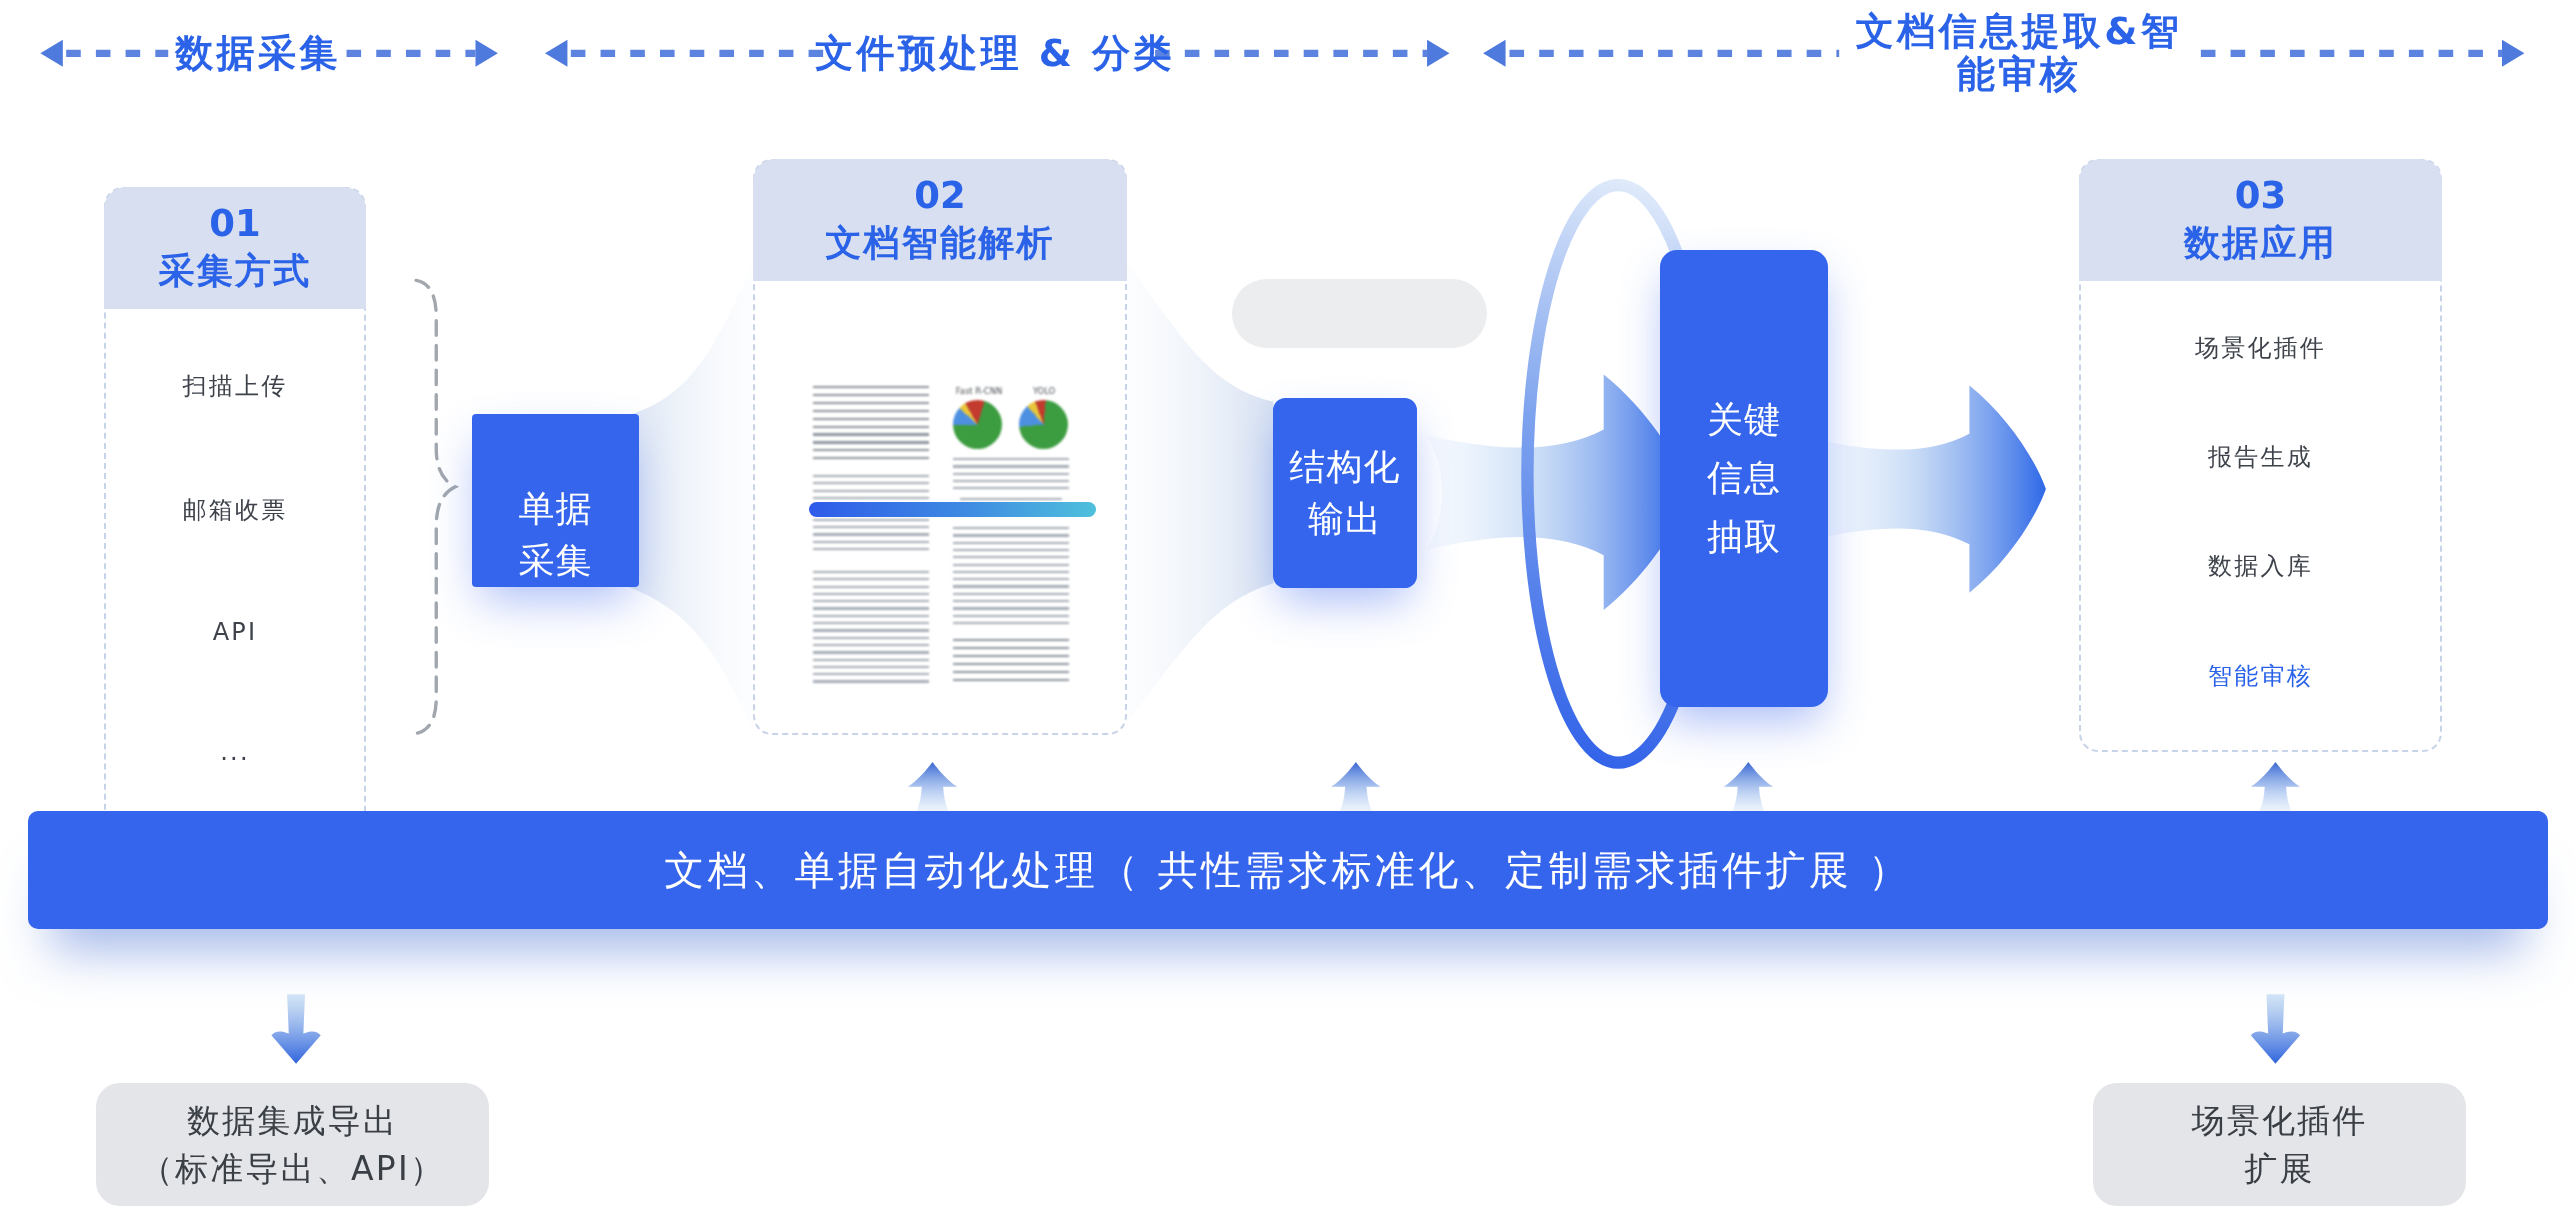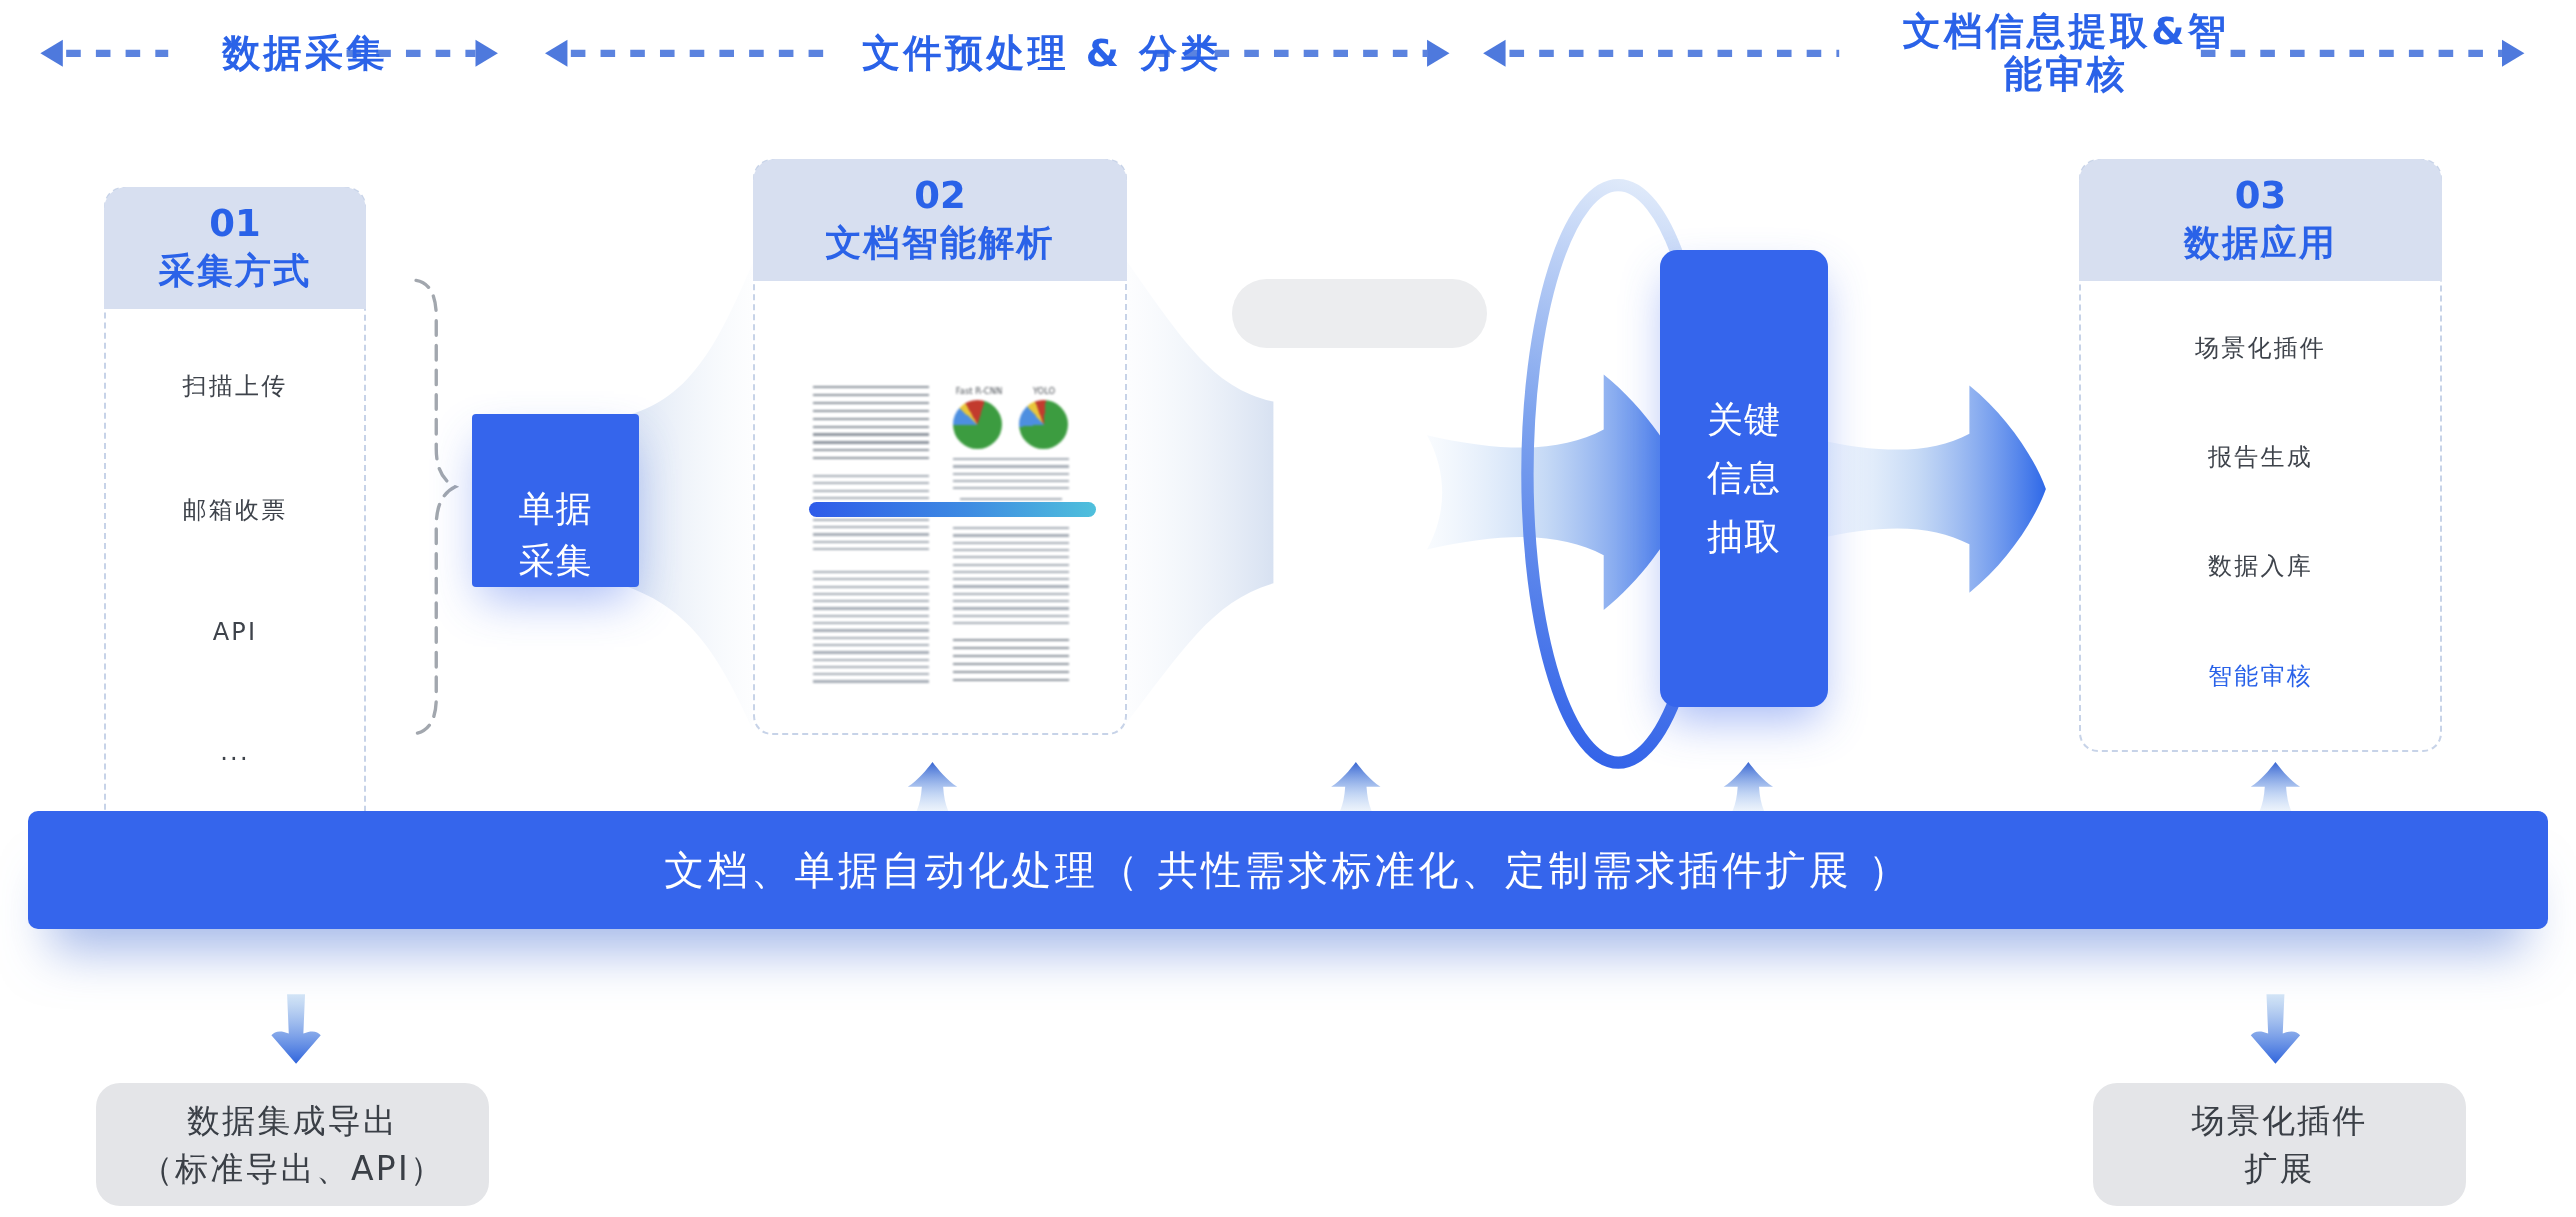--- a/index.html
+++ b/index.html
@@ -7,21 +7,21 @@
     --dash:#5B83DF; --colBorder:#C7D3E8; --itemText:#3E434B; --pill:#ECEDEF;
     --grayBox:#E4E5E8; --grayBoxText:#3A3F46; --braceGray:#A2A7AE;
   }
   html,body{margin:0;padding:0;background:#ffffff;}
   body{font-family:"DejaVu Sans","Liberation Sans",sans-serif;}
   .canvas{position:relative;width:2576px;height:1218px;background:#fff;overflow:hidden;}
   .decor{position:absolute;left:0;top:0;z-index:1;}
 
   .phase-label{position:absolute;z-index:3;transform:translate(-50%,-50%);
     color:var(--phaseBlue,#2A62E8);font-weight:bold;font-size:38px;letter-spacing:3.4px;
-    white-space:nowrap;text-align:center;margin-left:47px;}
+    white-space:nowrap;text-align:center;}
   .phase-label.two-line{white-space:normal;line-height:1.12;}
 
   .col{position:absolute;z-index:2;background:#fff;border:2.2px dashed var(--colBorder,#C7D3E8);border-radius:19px;}
   .col-header{position:absolute;left:-2.2px;right:-2.2px;top:-2.2px;height:122px;
     background:var(--headerBg,#D7DFF0);border-radius:22.4px 22.4px 0 0;
     display:flex;flex-direction:column;align-items:center;justify-content:center;
     color:var(--phaseBlue,#2A62E8);font-weight:bold;line-height:1.3;}
   .col-header .num{font-size:37px;}
   .col-header .ttl{font-size:36px;letter-spacing:2.2px;}
   .col-items{position:absolute;left:0;right:0;display:flex;flex-direction:column;
@@ -186,20 +186,24 @@
       <div class="tl lines-sm" style="left:140px;top:72px;width:116px;height:33px;"></div>
       <div class="tl lines-sm" style="left:147px;top:112px;width:102px;height:19px;"></div>
       <div class="tl lines-sm" style="left:140px;top:141px;width:116px;height:101px;"></div>
       <div class="tl lines-tb" style="left:140px;top:253px;width:116px;height:45px;"></div>
     </div>
   </div>
   <div class="scanline"></div>
 
   <div class="pill"></div>
 
+  <div class="node node-structured">
+    <div class="ln">结构化</div>
+    <div class="ln">输出</div>
+  </div>
 
   <div class="node node-extract">
     <div class="ln">关键</div>
     <div class="ln">信息</div>
     <div class="ln">抽取</div>
   </div>
 
   <div class="col" style="left:2079px;top:159px;width:359px;height:589px;">
     <div class="col-header">
       <div class="num">03</div>

